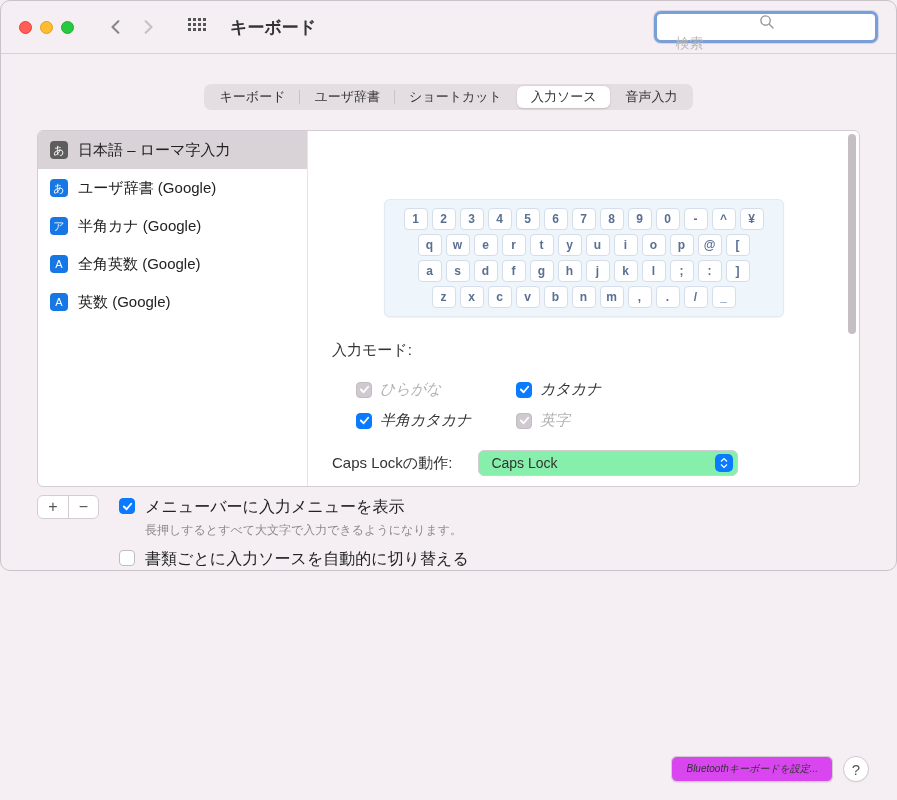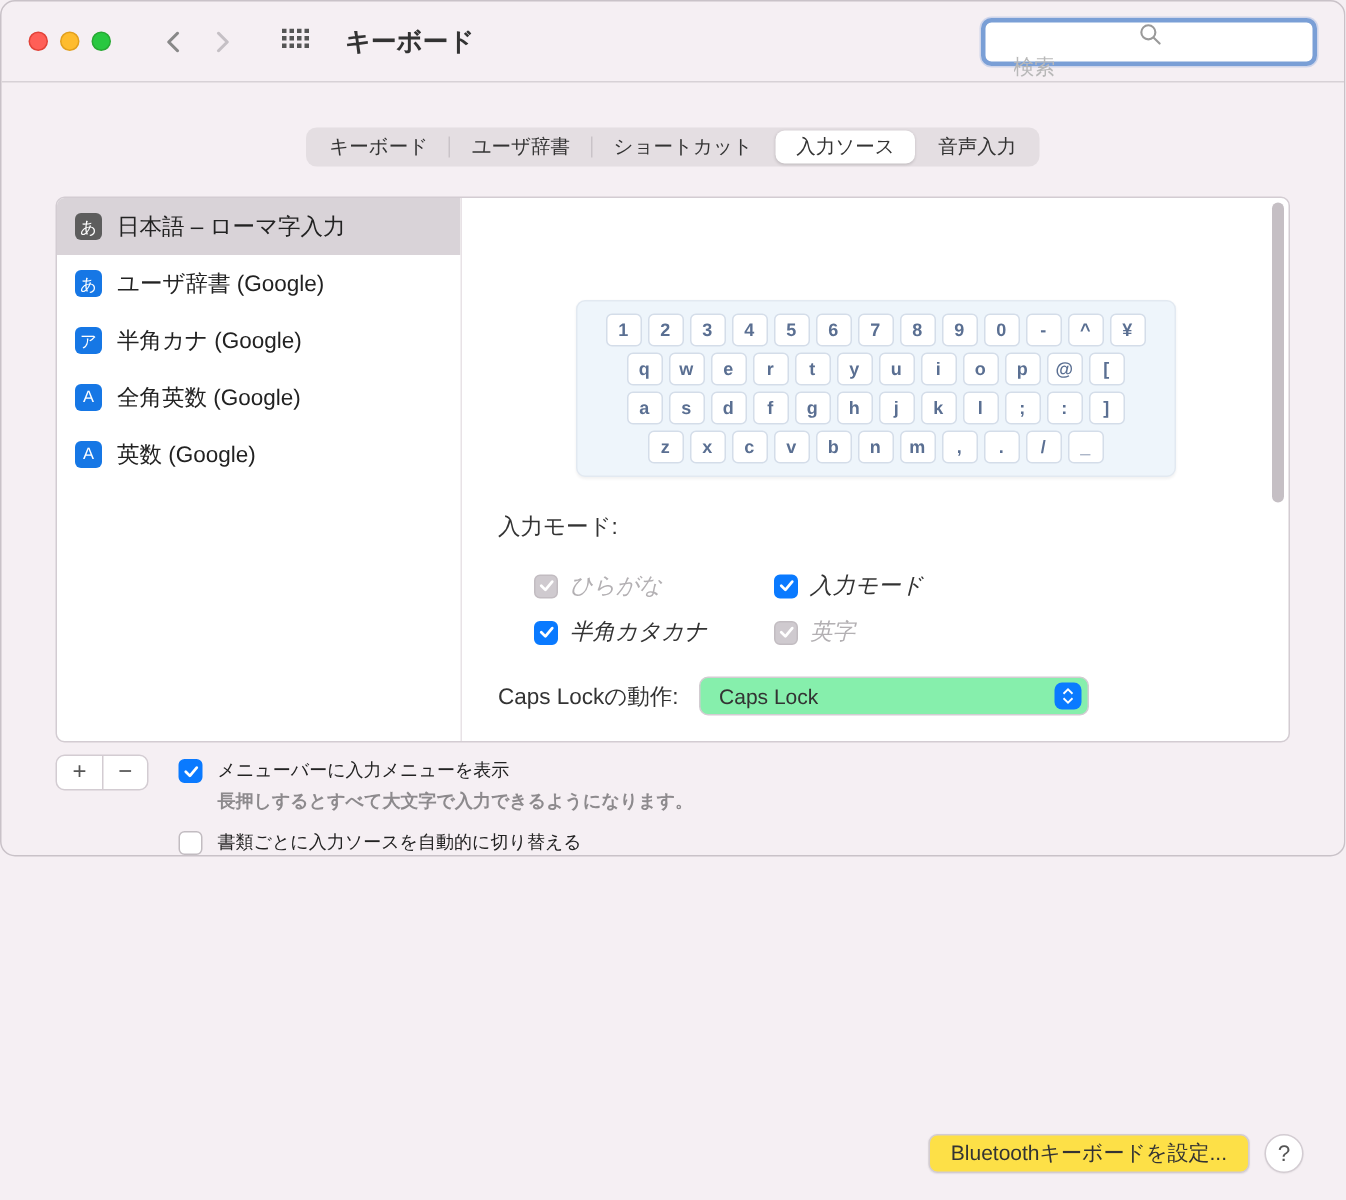--- a/index.html
+++ b/index.html
@@ -174,21 +174,21 @@
     width:16px; height:16px; border-radius:4px;
     border:1px solid #c2bcc1;
     display:flex; align-items:center; justify-content:center;
     background:#fff;
   }
   .chkbox.checked-blue { background:#0a7aff; border-color:#0a7aff; }
   .chkbox.checked-gray { background:#cfcacf; border-color:#c2bcc1; }
   .chkbox svg { width:11px; height:11px; color:#fff; }
 
   .caps-row {
-    display:flex; align-items:center; gap: 14px; font-size:15px; color:#333;
+    display:flex; align-items:center; gap: 26px; font-size:15px; color:#333;
   }
   .select {
     flex:1; max-width:260px;
     height:26px; border:1px solid #d3ccd2; border-radius:6px;
     background:#86efac;
     display:flex; align-items:center; justify-content:space-between;
     padding: 0 4px 0 12px;
     font-size:14px;
   }
   .select .arrows {
@@ -214,35 +214,36 @@
     height:24px;
   }
   .addremove button {
     width:30px; border:none; background:transparent;
     font-size:16px; color:#555; display:flex; align-items:center; justify-content:center;
     cursor:pointer;
   }
   .addremove button + button { border-left:1px solid #d3ccd2; }
 
   .options { flex:1; display:flex; flex-direction:column; gap:10px; padding-top:2px;}
-  .opt { display:flex; align-items:flex-start; gap:10px; font-size:12px; color:#222;}
+  .opt { display:flex; align-items:flex-start; gap:10px; font-size:16px; color:#222;}
   .opt .chkbox { margin-top:1px; flex-shrink:0;}
-  .opt-sub { font-size:12px; color:#8d8a8d; margin-left:26px; margin-top:-6px;font-weight:bold;}
+  .opt-sub { font-size:12px; color:#8d8a8d; margin-left:26px; margin-top:-6px;}
 
   .bottom-bar {
     position:absolute;
     bottom: 18px;
     right: 28px;
     display:flex; align-items:center; gap:10px;
   }
   .btn {
-    background:#fde047; border:1px solid #d3ccd2; border-radius:6px;
-    height:26px; padding:0 14px; font-size:14px; color:#333;
+    background:#d946ef; border:1px solid #d3ccd2; border-radius:6px;
+    height:26px; padding:0 14px; font-size:10px; color:#333;
     display:flex; align-items:center;
     box-shadow: 0 0.5px 1px rgba(0,0,0,.08);
+    font-style: italic;
   }
   .help-btn {
     width:26px; height:26px; border-radius:50%;
     border:1px solid #d3ccd2; background:#fff;
     display:flex; align-items:center; justify-content:center;
     font-size:15px; color:#555;
     box-shadow: 0 0.5px 1px rgba(0,0,0,.08);
   }
 </style>
 </head>
@@ -405,21 +406,21 @@
               </svg>
             </div>
             <span>ひらがな</span>
           </div>
           <div class="chk">
             <div class="chkbox checked-blue">
               <svg viewBox="0 0 12 12">
                 <path d="M2 6 L5 9 L10 3" stroke="currentColor" stroke-width="2" fill="none" stroke-linecap="round" stroke-linejoin="round"></path>
               </svg>
             </div>
-            <span>入力モード</span>
+            <span>カタカナ</span>
           </div>
           <div class="chk">
             <div class="chkbox checked-blue">
               <svg viewBox="0 0 12 12">
                 <path d="M2 6 L5 9 L10 3" stroke="currentColor" stroke-width="2" fill="none" stroke-linecap="round" stroke-linejoin="round"></path>
               </svg>
             </div>
             <span>半角カタカナ</span>
           </div>
           <div class="chk disabled">

